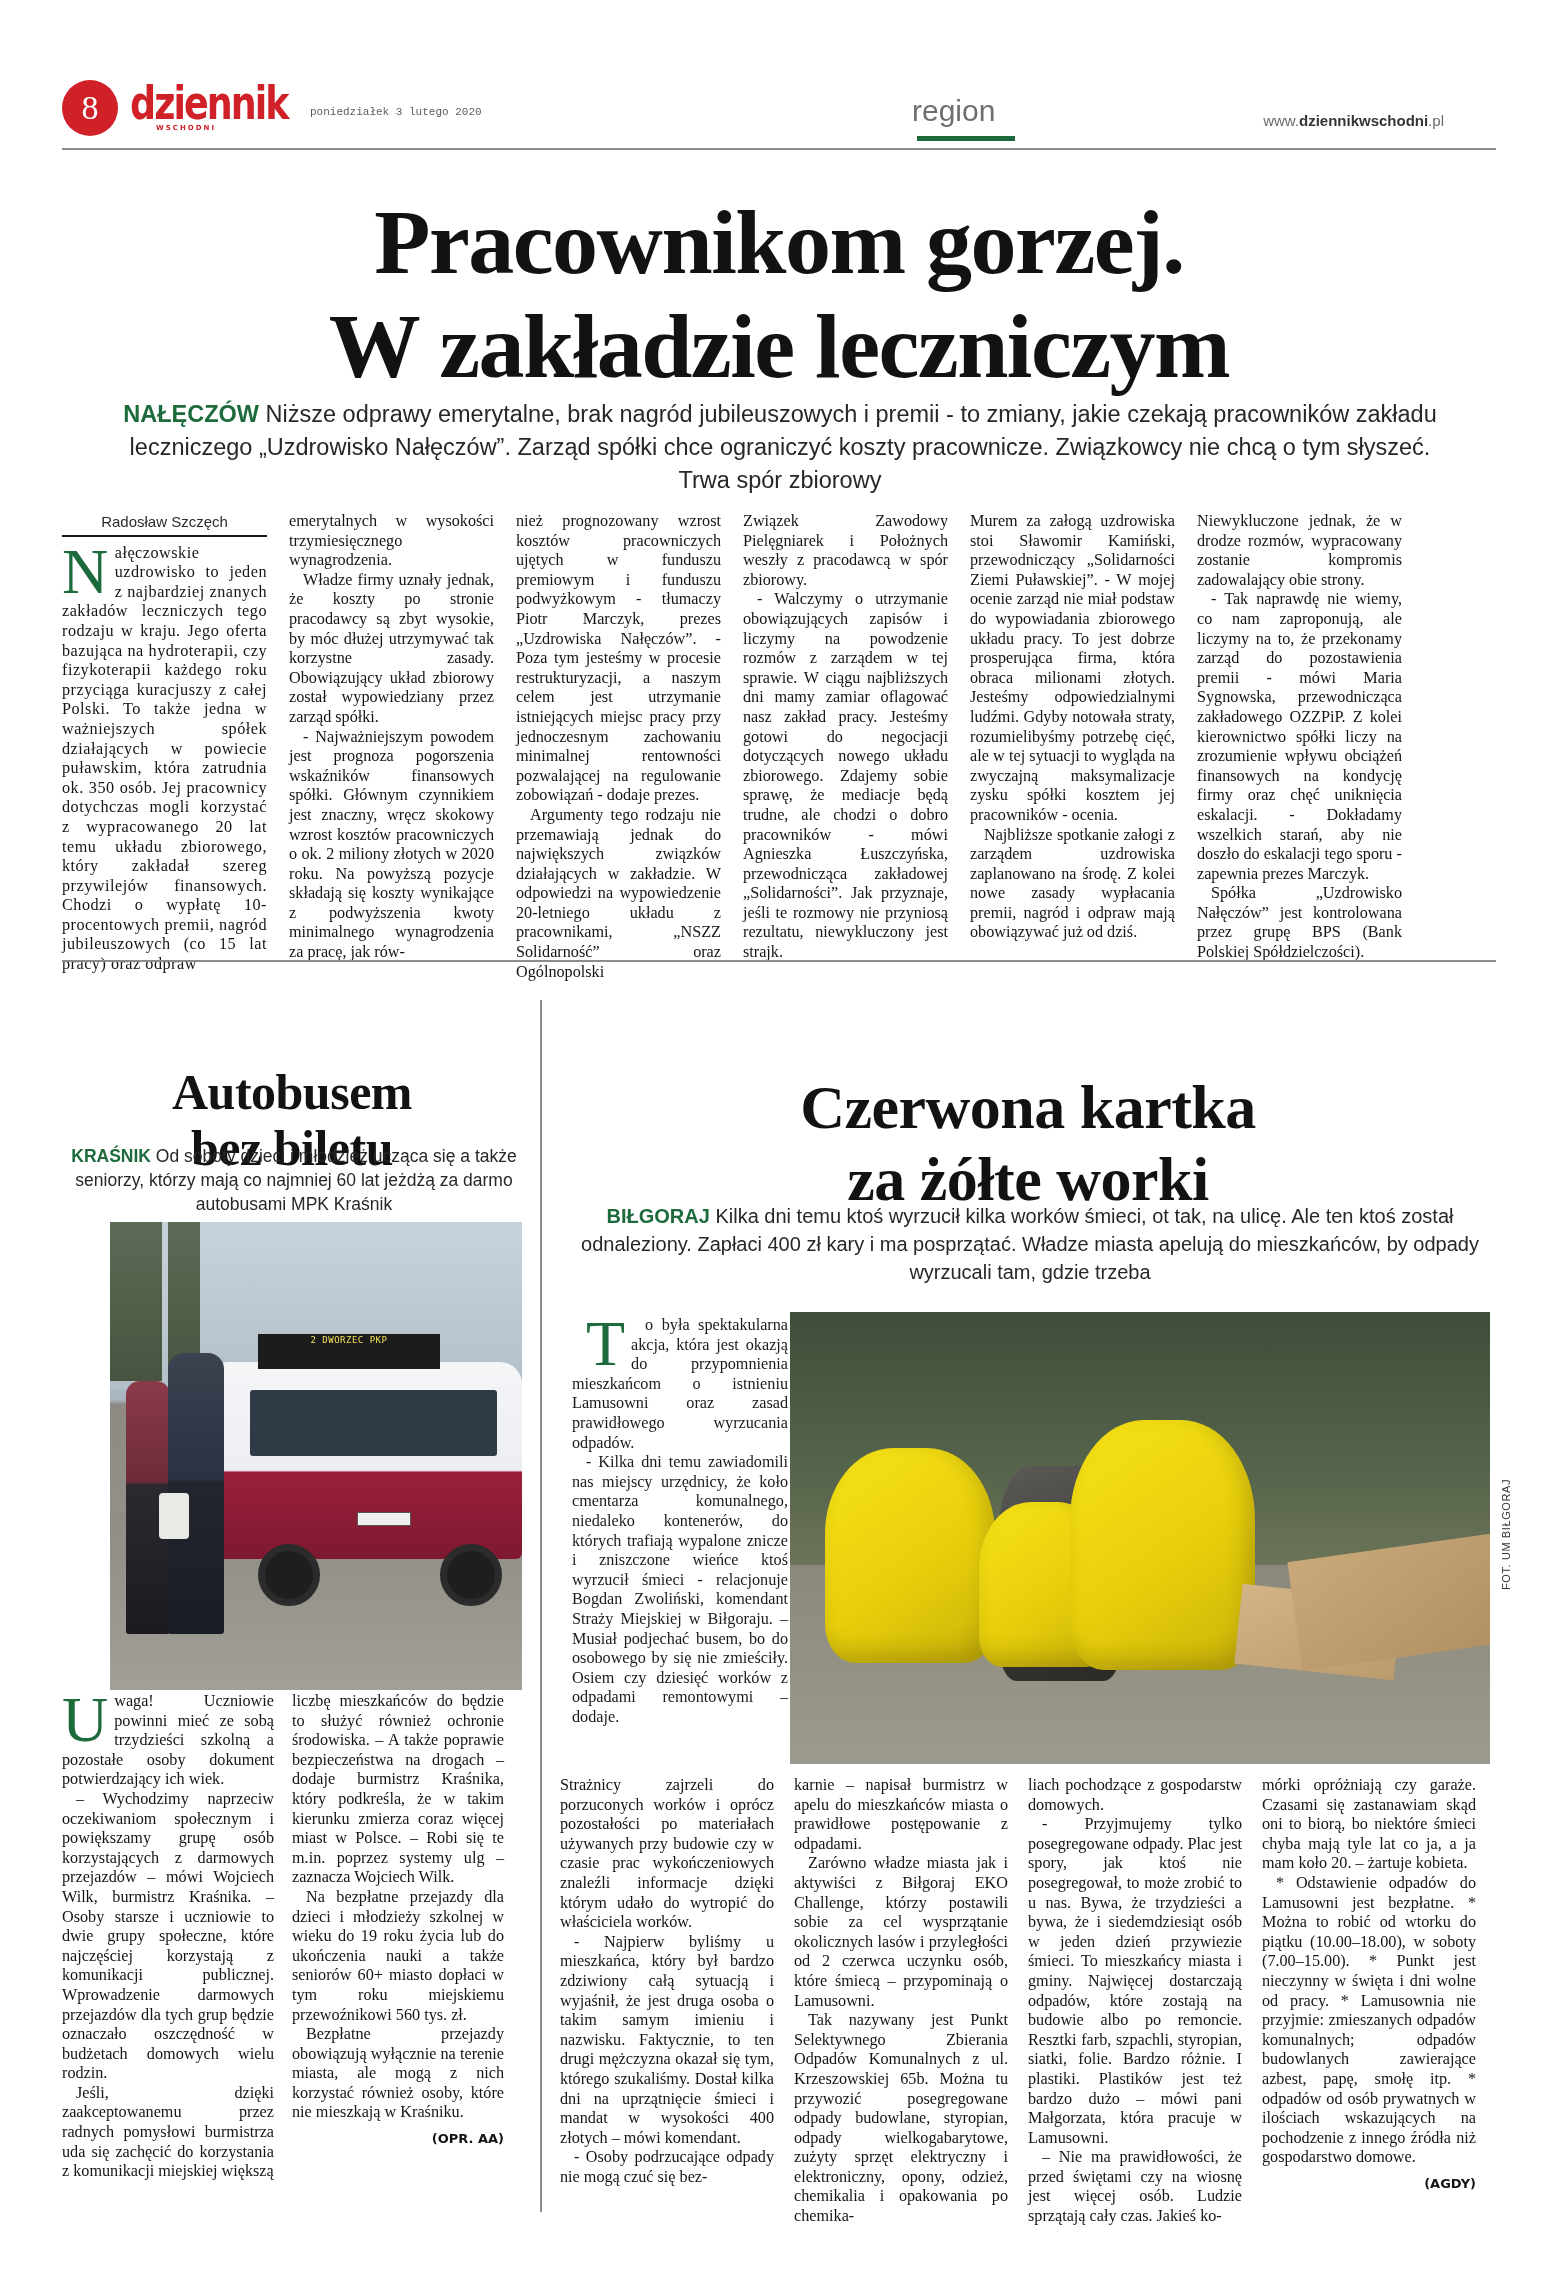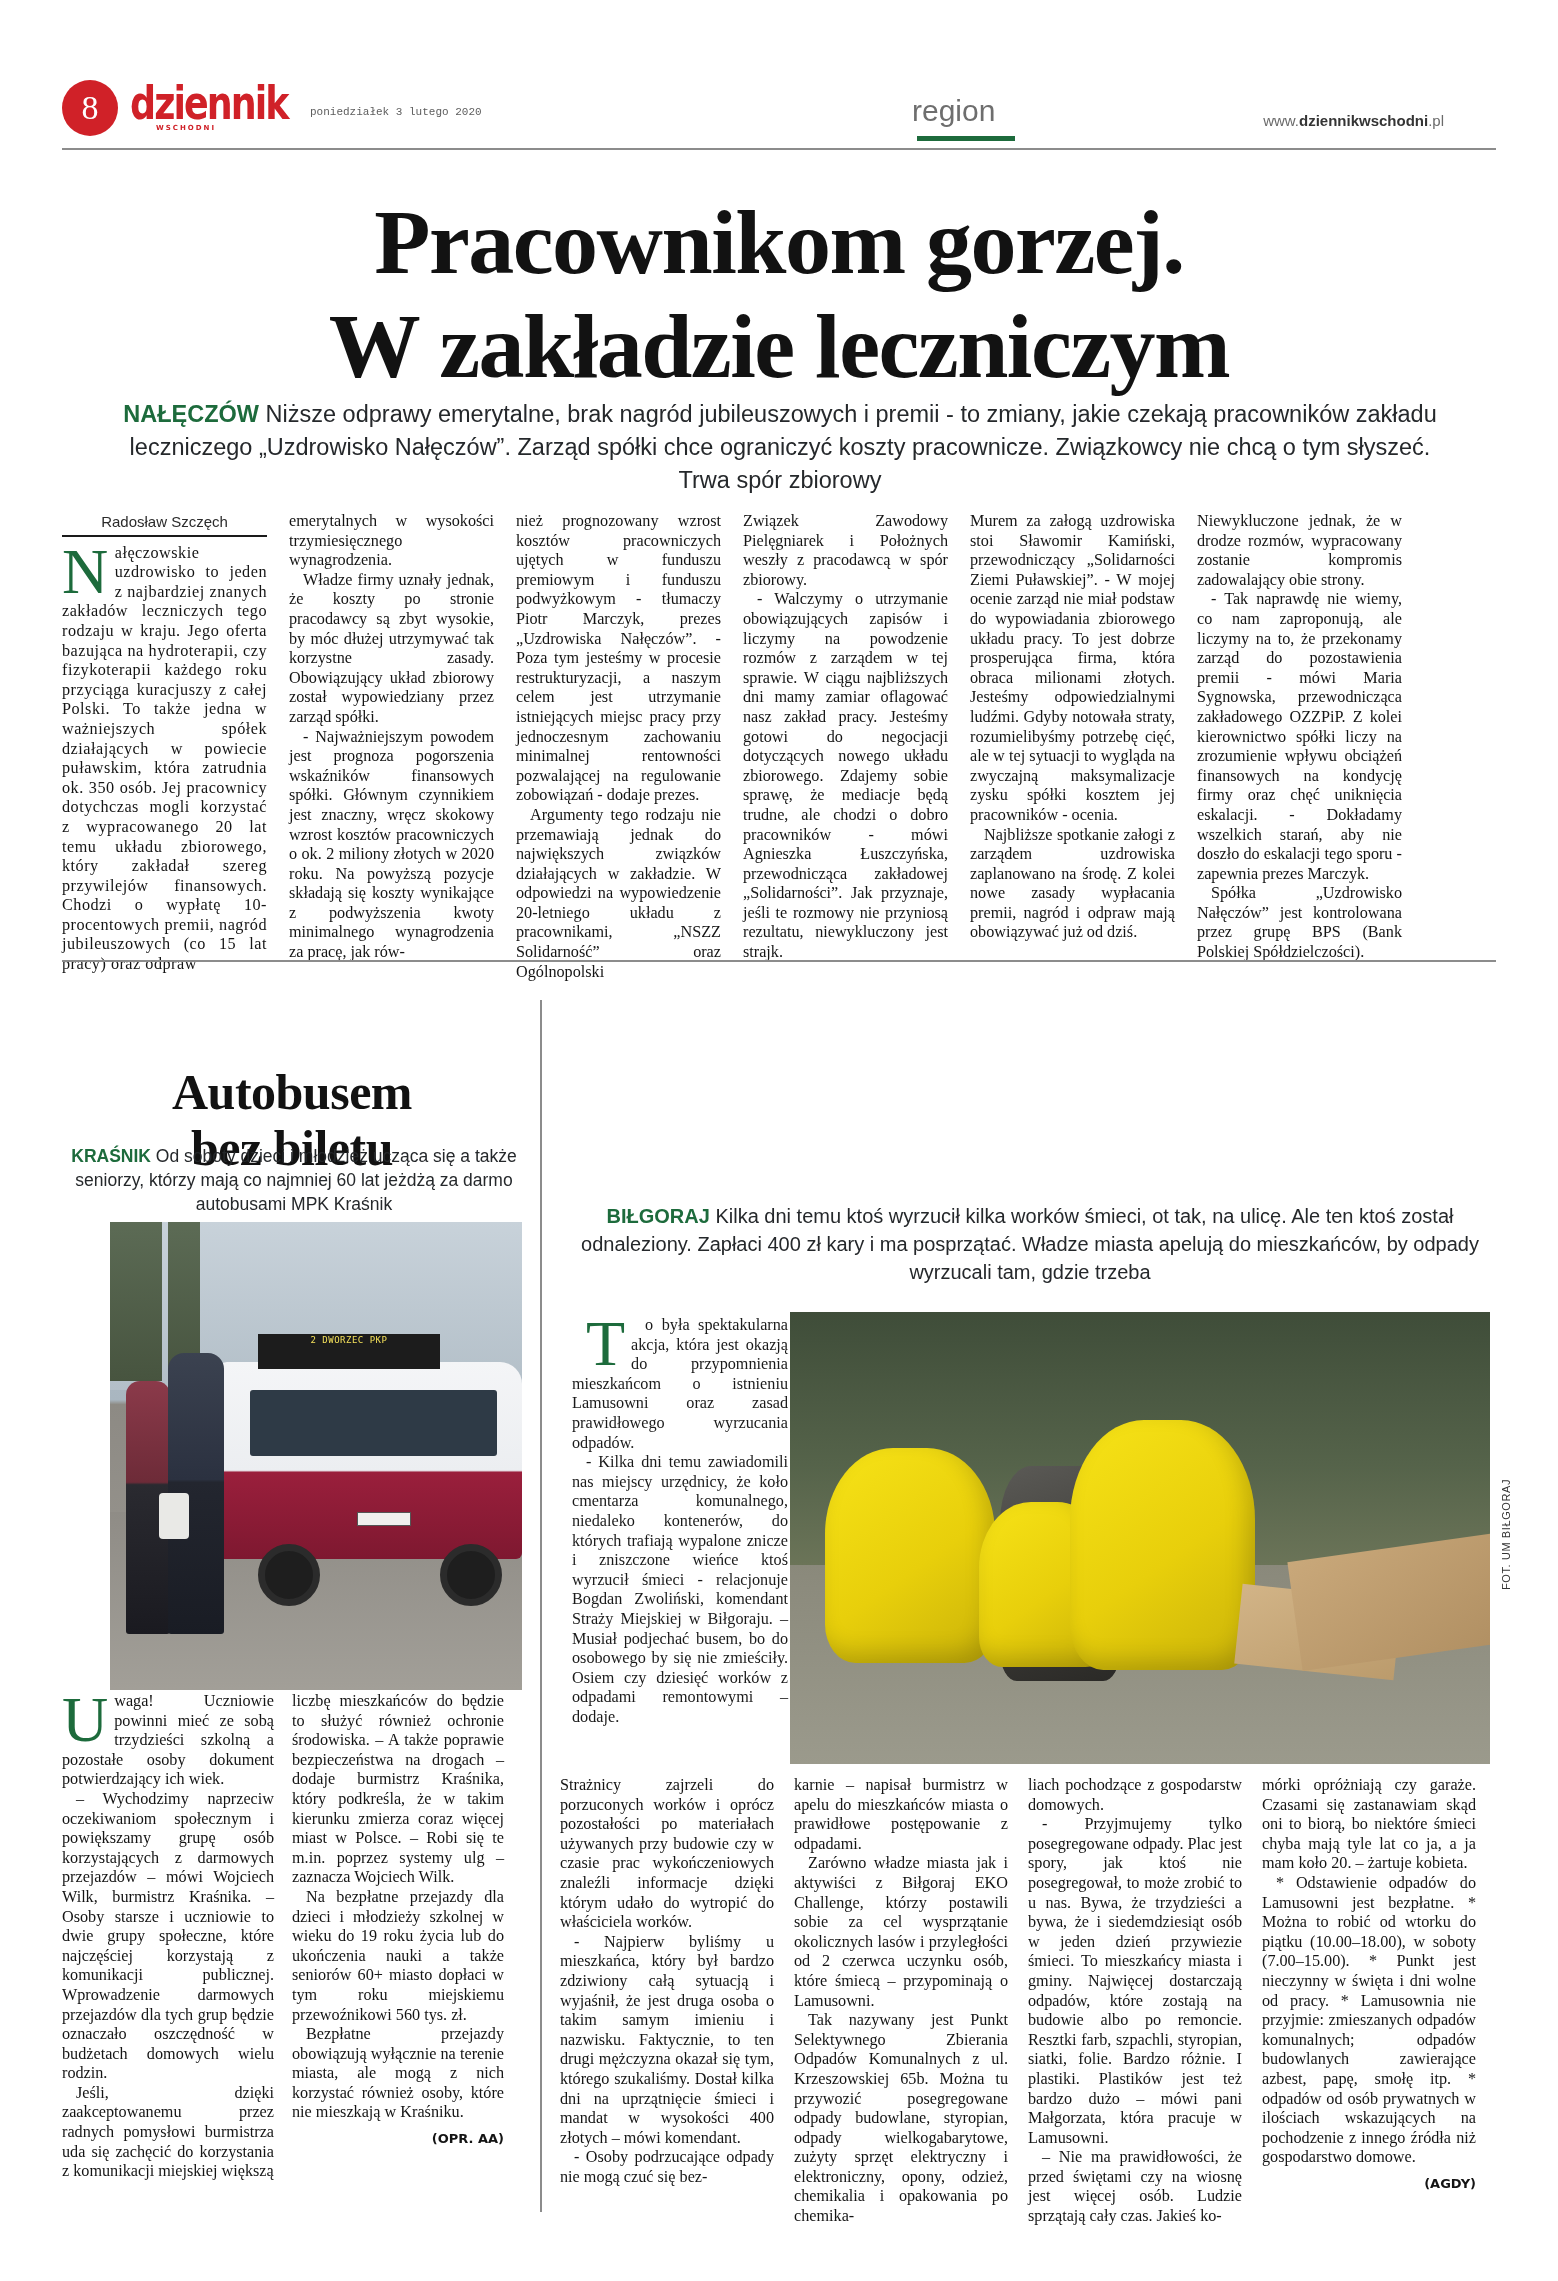--- a/index.html
+++ b/index.html
@@ -460,20 +460,24 @@
       <p>Jeśli, dzięki zaakceptowanemu przez radnych pomysłowi burmistrza uda się zachęcić do korzystania z komunikacji miejskiej większą</p>
     </div>
     <div class="col">
       <p class="noind">liczbę mieszkańców do będzie to służyć również ochronie środowiska. – A także poprawie bezpieczeństwa na drogach – dodaje burmistrz Kraśnika, który podkreśla, że w takim kierunku zmierza coraz więcej miast w Polsce. – Robi się te m.in. poprzez systemy ulg – zaznacza Wojciech Wilk.</p>
       <p>Na bezpłatne przejazdy dla dzieci i młodzieży szkolnej w wieku do 19 roku życia lub do ukończenia nauki a także seniorów 60+ miasto dopłaci w tym roku miejskiemu przewoźnikowi 560 tys. zł.</p>
       <p>Bezpłatne przejazdy obowiązują wyłącznie na terenie miasta, ale mogą z nich korzystać również osoby, które nie mieszkają w Kraśniku.</p>
       <p class="signoff">(OPR. AA)</p>
     </div>
   </div>
 
+  <h2 class="art3-head">
+    <span>Czerwona kartka</span><br>
+    <span>za żółte worki</span>
+  </h2>
   <div class="art3-lead">
     <span class="city">BIŁGORAJ</span><span> Kilka dni temu ktoś wyrzucił kilka worków śmieci, ot tak, na ulicę. Ale ten ktoś został odnaleziony. Zapłaci 400 zł kary i ma posprzątać. Władze miasta apelują do mieszkańców, by odpady wyrzucali tam, gdzie trzeba</span>
   </div>
 
   <div class="art3-body-top">
     <p class="noind dropcap">To była spektakularna akcja, która jest okazją do przypomnienia mieszkańcom o istnieniu Lamusowni oraz zasad prawidłowego wyrzucania odpadów.</p>
     <p>- Kilka dni temu zawiadomili nas miejscy urzędnicy, że koło cmentarza komunalnego, niedaleko kontenerów, do których trafiają wypalone znicze i zniszczone wieńce ktoś wyrzucił śmieci - relacjonuje Bogdan Zwoliński, komendant Straży Miejskiej w Biłgoraju. – Musiał podjechać busem, bo do osobowego by się nie zmieściły. Osiem czy dziesięć worków z odpadami remontowymi – dodaje.</p>
   </div>
 
   <div class="photo-trash">

